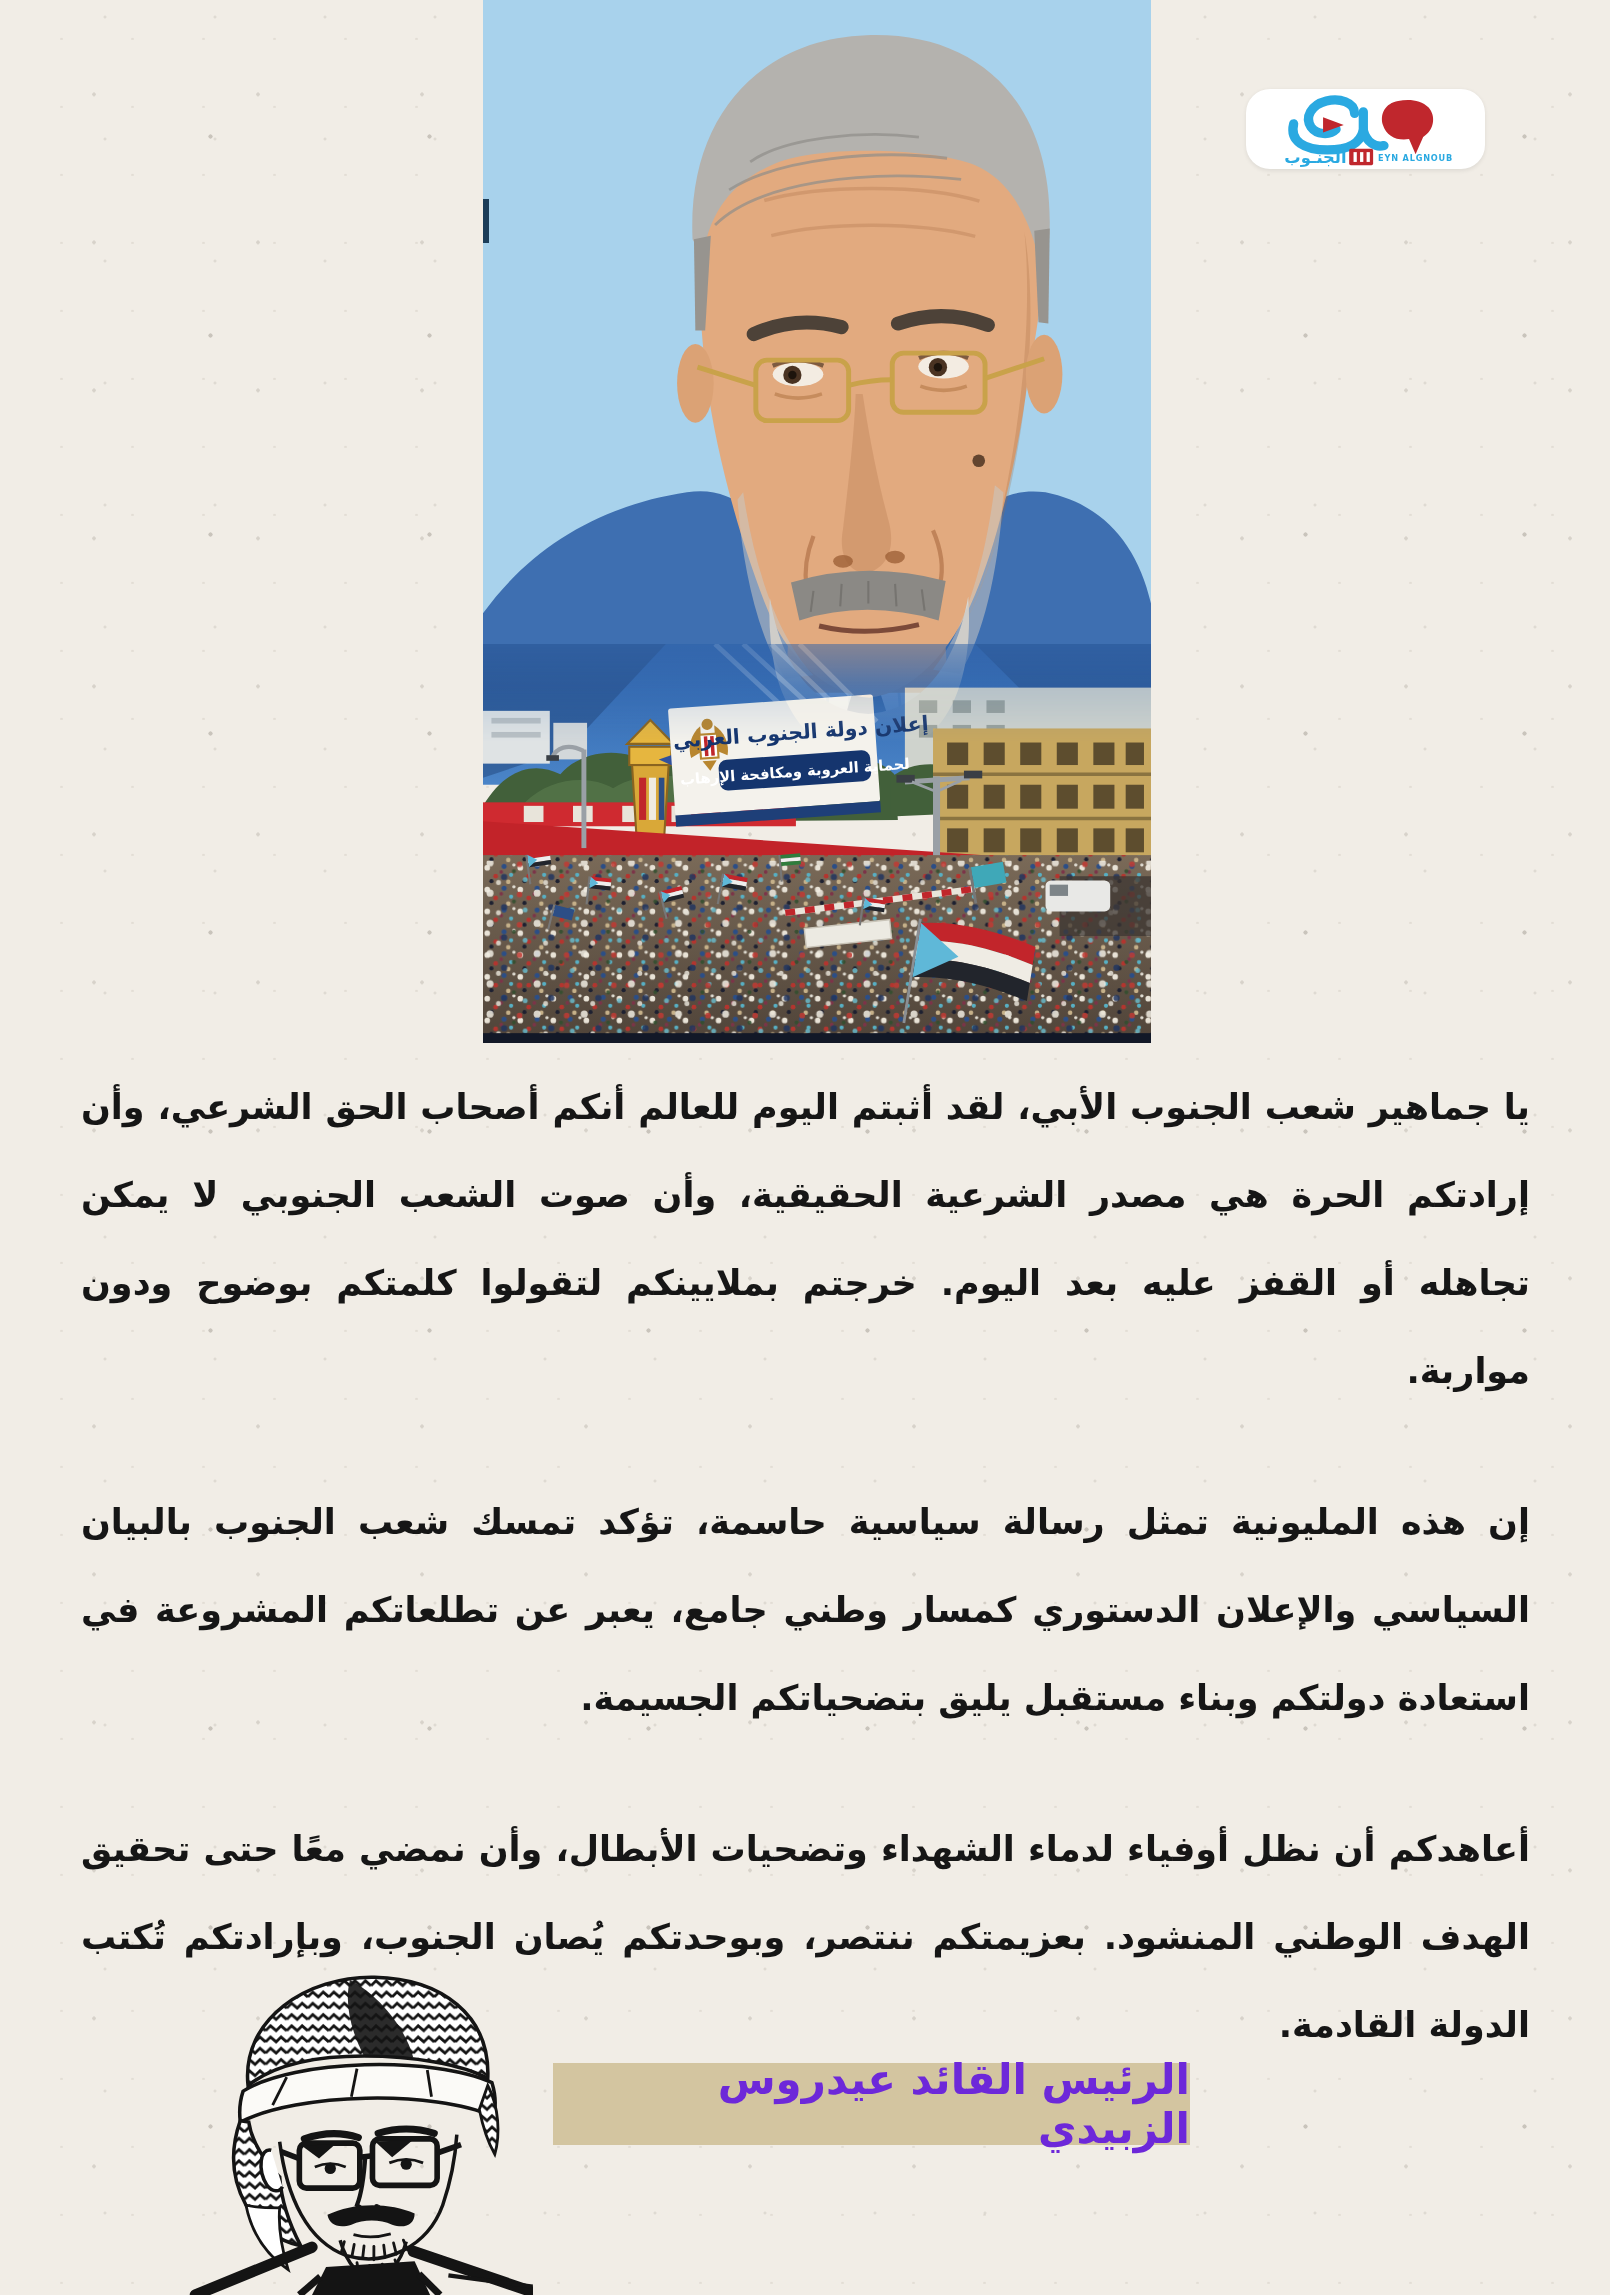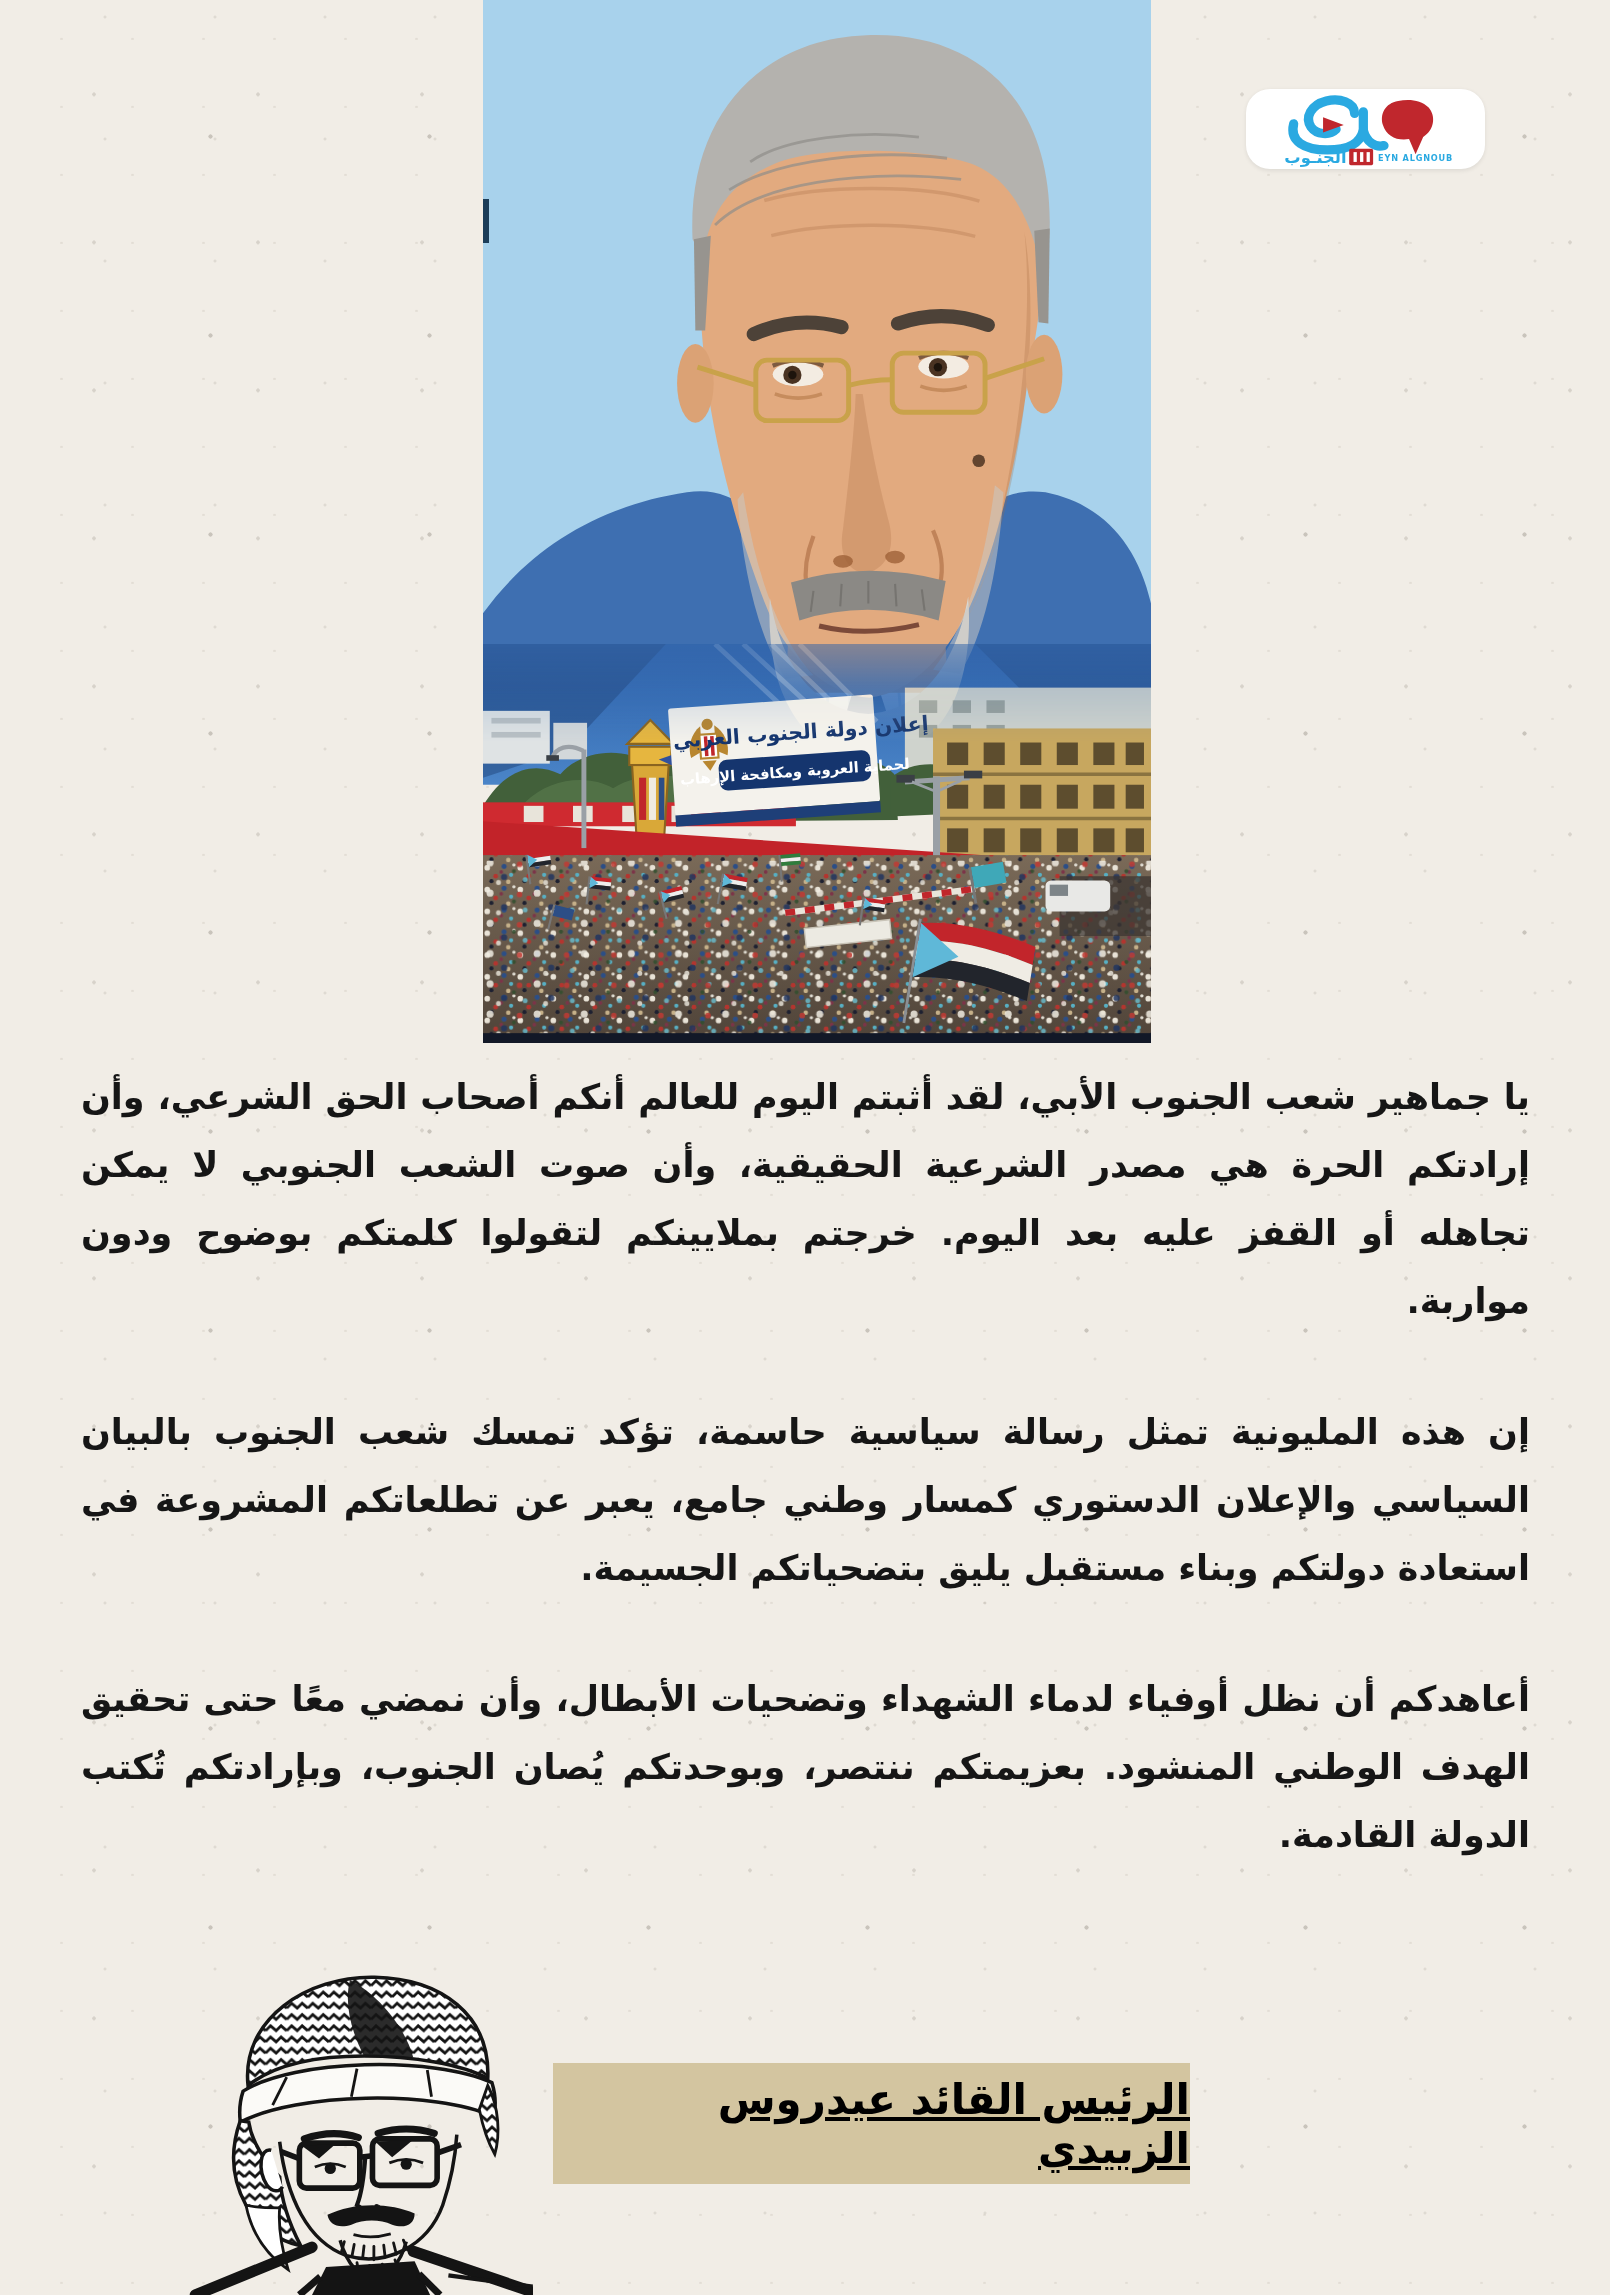--- a/index.html
+++ b/index.html
@@ -34,31 +34,31 @@
     -webkit-mask-image:linear-gradient(180deg, rgba(0,0,0,.50) 0px, rgba(0,0,0,.82) 42px, #000 98px);
             mask-image:linear-gradient(180deg, rgba(0,0,0,.50) 0px, rgba(0,0,0,.82) 42px, #000 98px);
   }
   .edge-mark{ position:absolute; left:0; top:199px; width:5.6px; height:44px; background:#1b3d59; }
 
   
   .statement{
     left:81px; top:1063px; width:1449px;
     direction:rtl; text-align:justify;
     color:#161616; font-weight:700;
-    font-size:35px; line-height:68px;
+    font-size:35px; line-height:88px;
   }
   .statement p{ margin:0 0 63px 0; }
   .statement p:last-child{ margin-bottom:0; }
 
   
   .caption-box{
-    left:553px; top:2063px; width:637px; height:121px;
+    left:553px; top:2063px; width:637px; height:82px;
     background:#d3c5a0;
     display:flex; align-items:center; justify-content:center;
-    font-size:42px; font-weight:700; color:#000000; direction:rtl;text-decoration:underline;
+    font-size:42px; font-weight:700; color:#6d28d9; direction:rtl;
   }
 
   
   .sketch{ left:181px; top:1966px; width:352px; height:329px; }
   .sketch svg{ width:100%; height:100%; display:block; }
 </style>
 </head>
 <body>
 
 <div class="abs logo-box">

